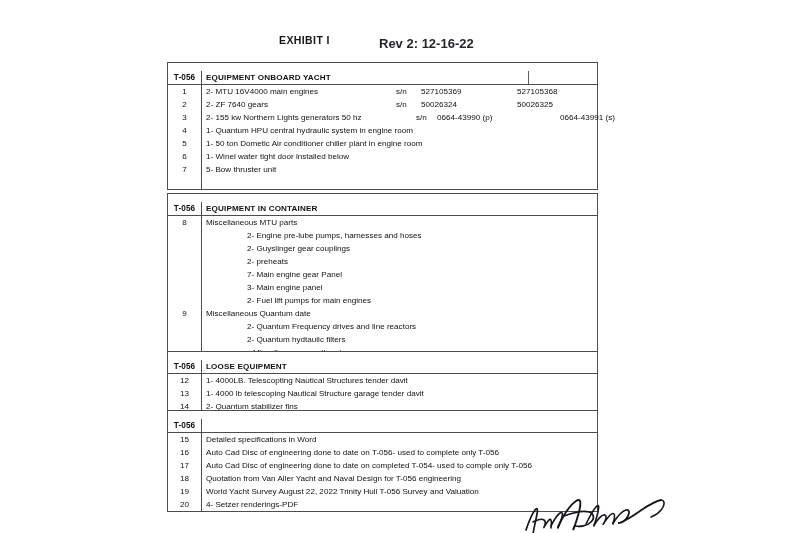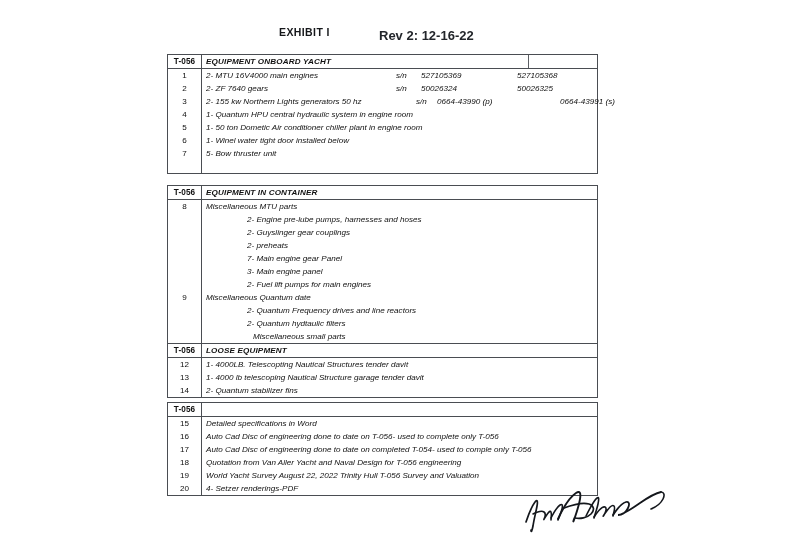--- a/index.html
+++ b/index.html
@@ -11,21 +11,21 @@
     width: 800px;
     height: 533px;
     font-family: "Liberation Sans", sans-serif;
     color: #111111;
     position: relative;
     overflow: hidden;
   }
 
   .page {
     position: absolute;
-    left: 0; top: 4px;
+    left: 0; top: 12px;
     width: 800px;
     height: 407px;
     background: #fff;
   }
 
   
   .doc-header {
     position: absolute;
     left: 167px;
     top: 22px;
@@ -63,20 +63,21 @@
   }
   .tbl .row {
     display: flex;
     align-items: flex-start;
     box-sizing: border-box;
     min-height: 13px;
   }
   .tbl .row.sec {
     border-bottom: 1.3px solid #4a4d52;
     min-height: 13.5px;
+    margin-top: 8px;
   }
   .cell-num {
     width: 34px;
     min-width: 34px;
     box-sizing: border-box;
     border-right: 1.3px solid #4a4d52;
     text-align: center;
     font-size: 8.1px;
     line-height: 13px;
     color: #111;
@@ -89,21 +90,20 @@
   }
   .cell-body {
     flex: 1;
     box-sizing: border-box;
     padding-left: 4px;
     font-size: 8.1px;
     line-height: 13px;
     color: #111;
     position: relative;
     white-space: nowrap;
-    font-style: italic;
   }
   .cell-body.sec-title {
     font-weight: bold;
     letter-spacing: 0.15px;
   }
   .sub {
     padding-left: 45px;
   }
   .sub-nonum {
     padding-left: 51px;

